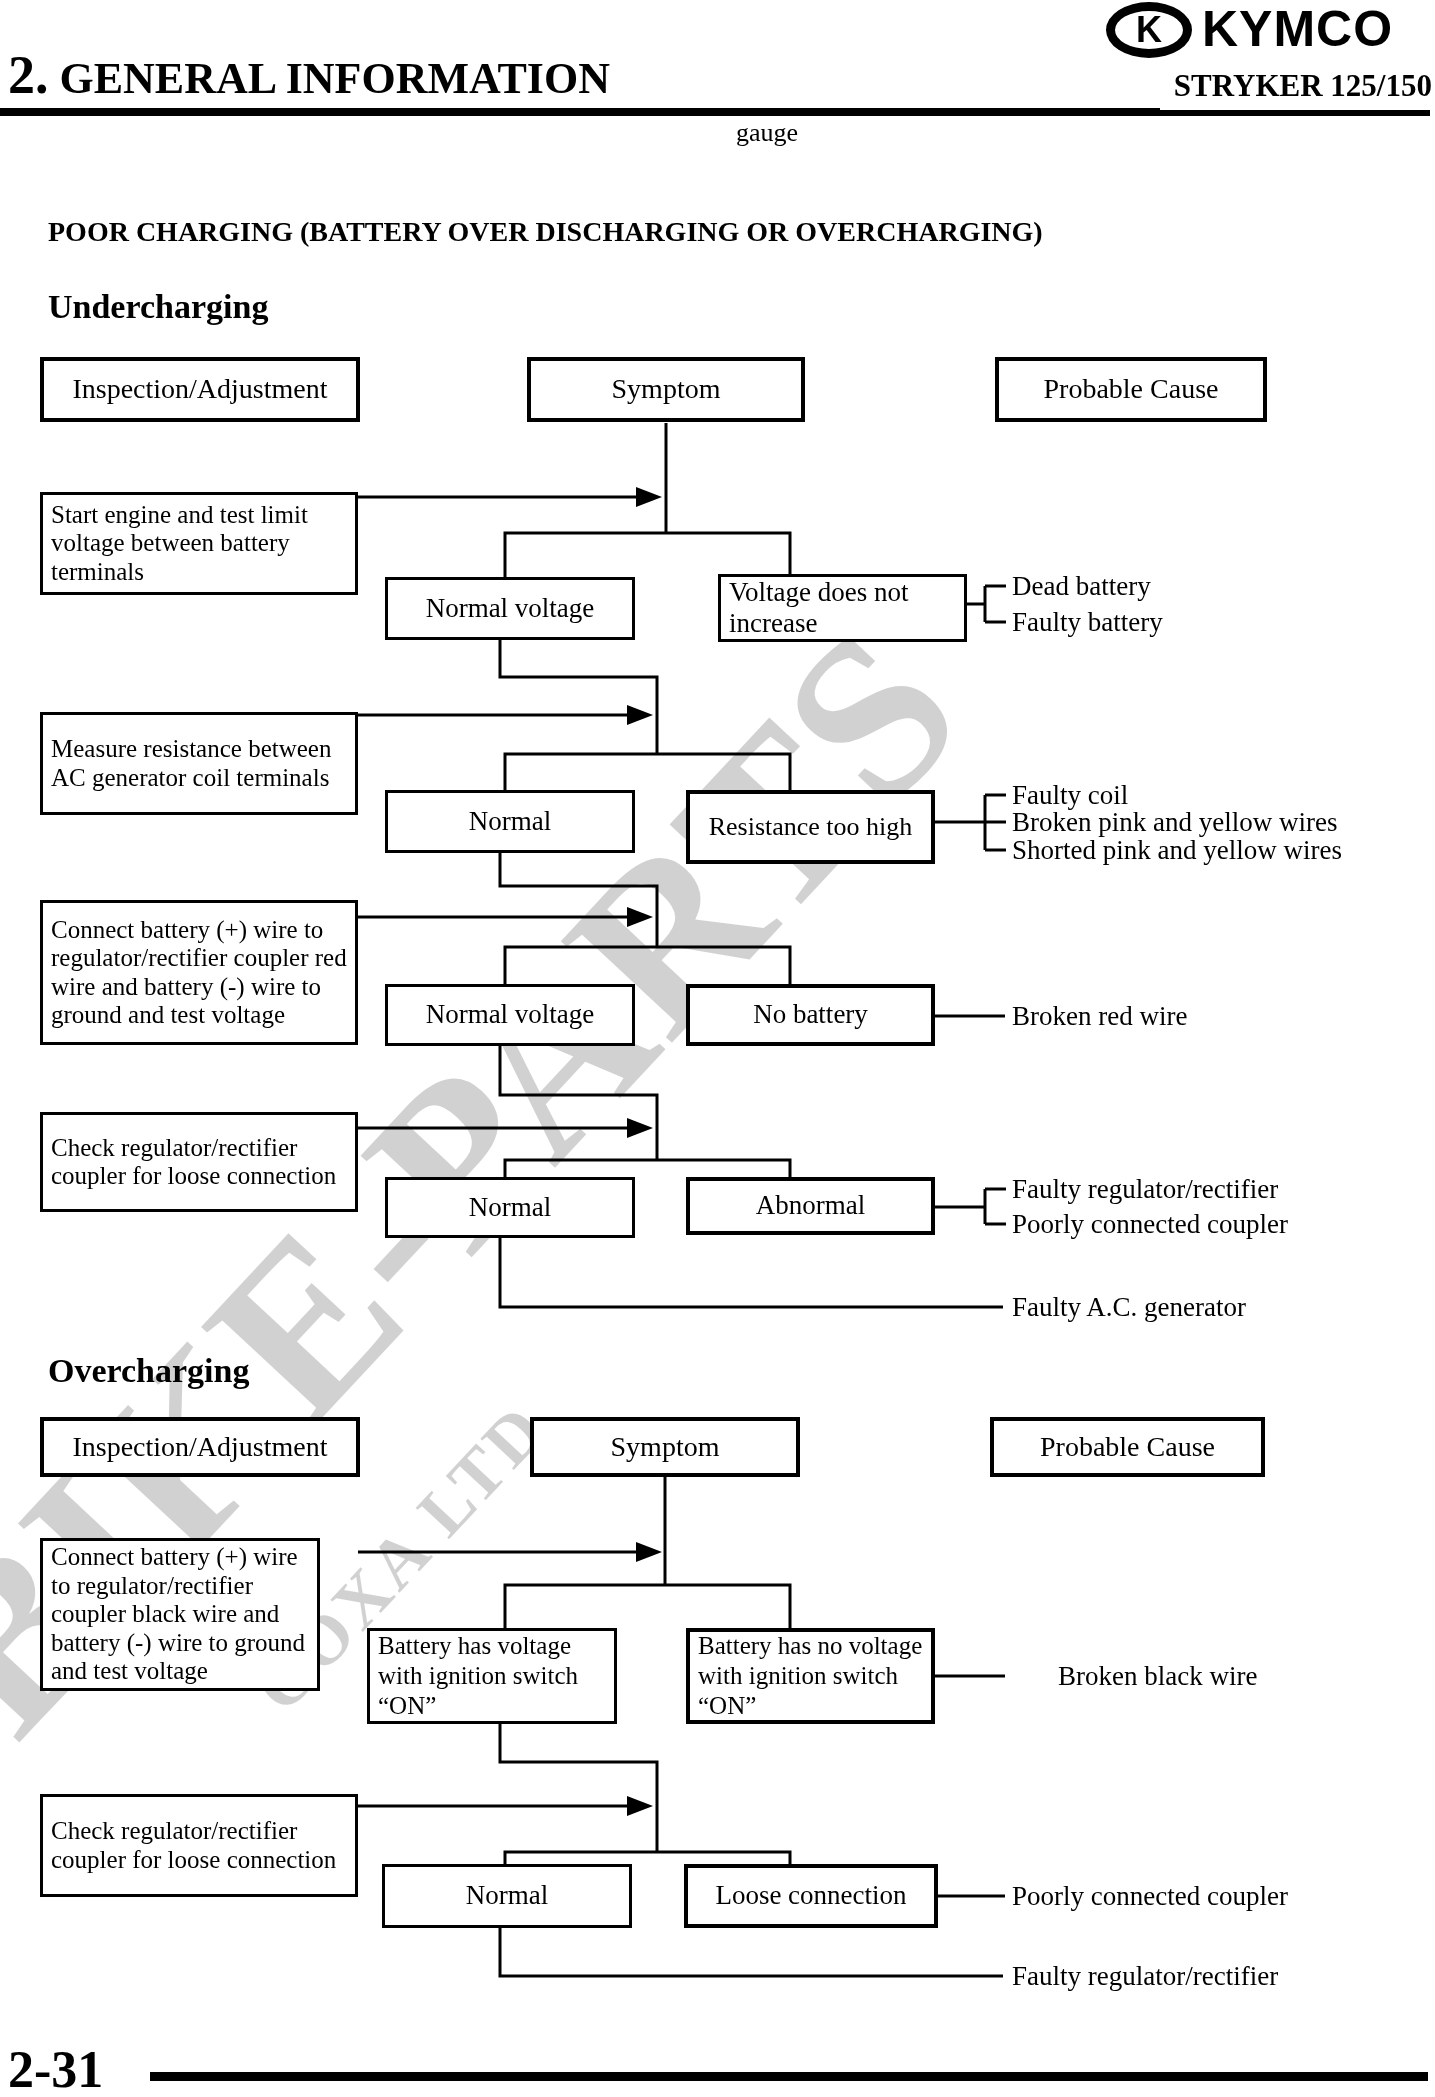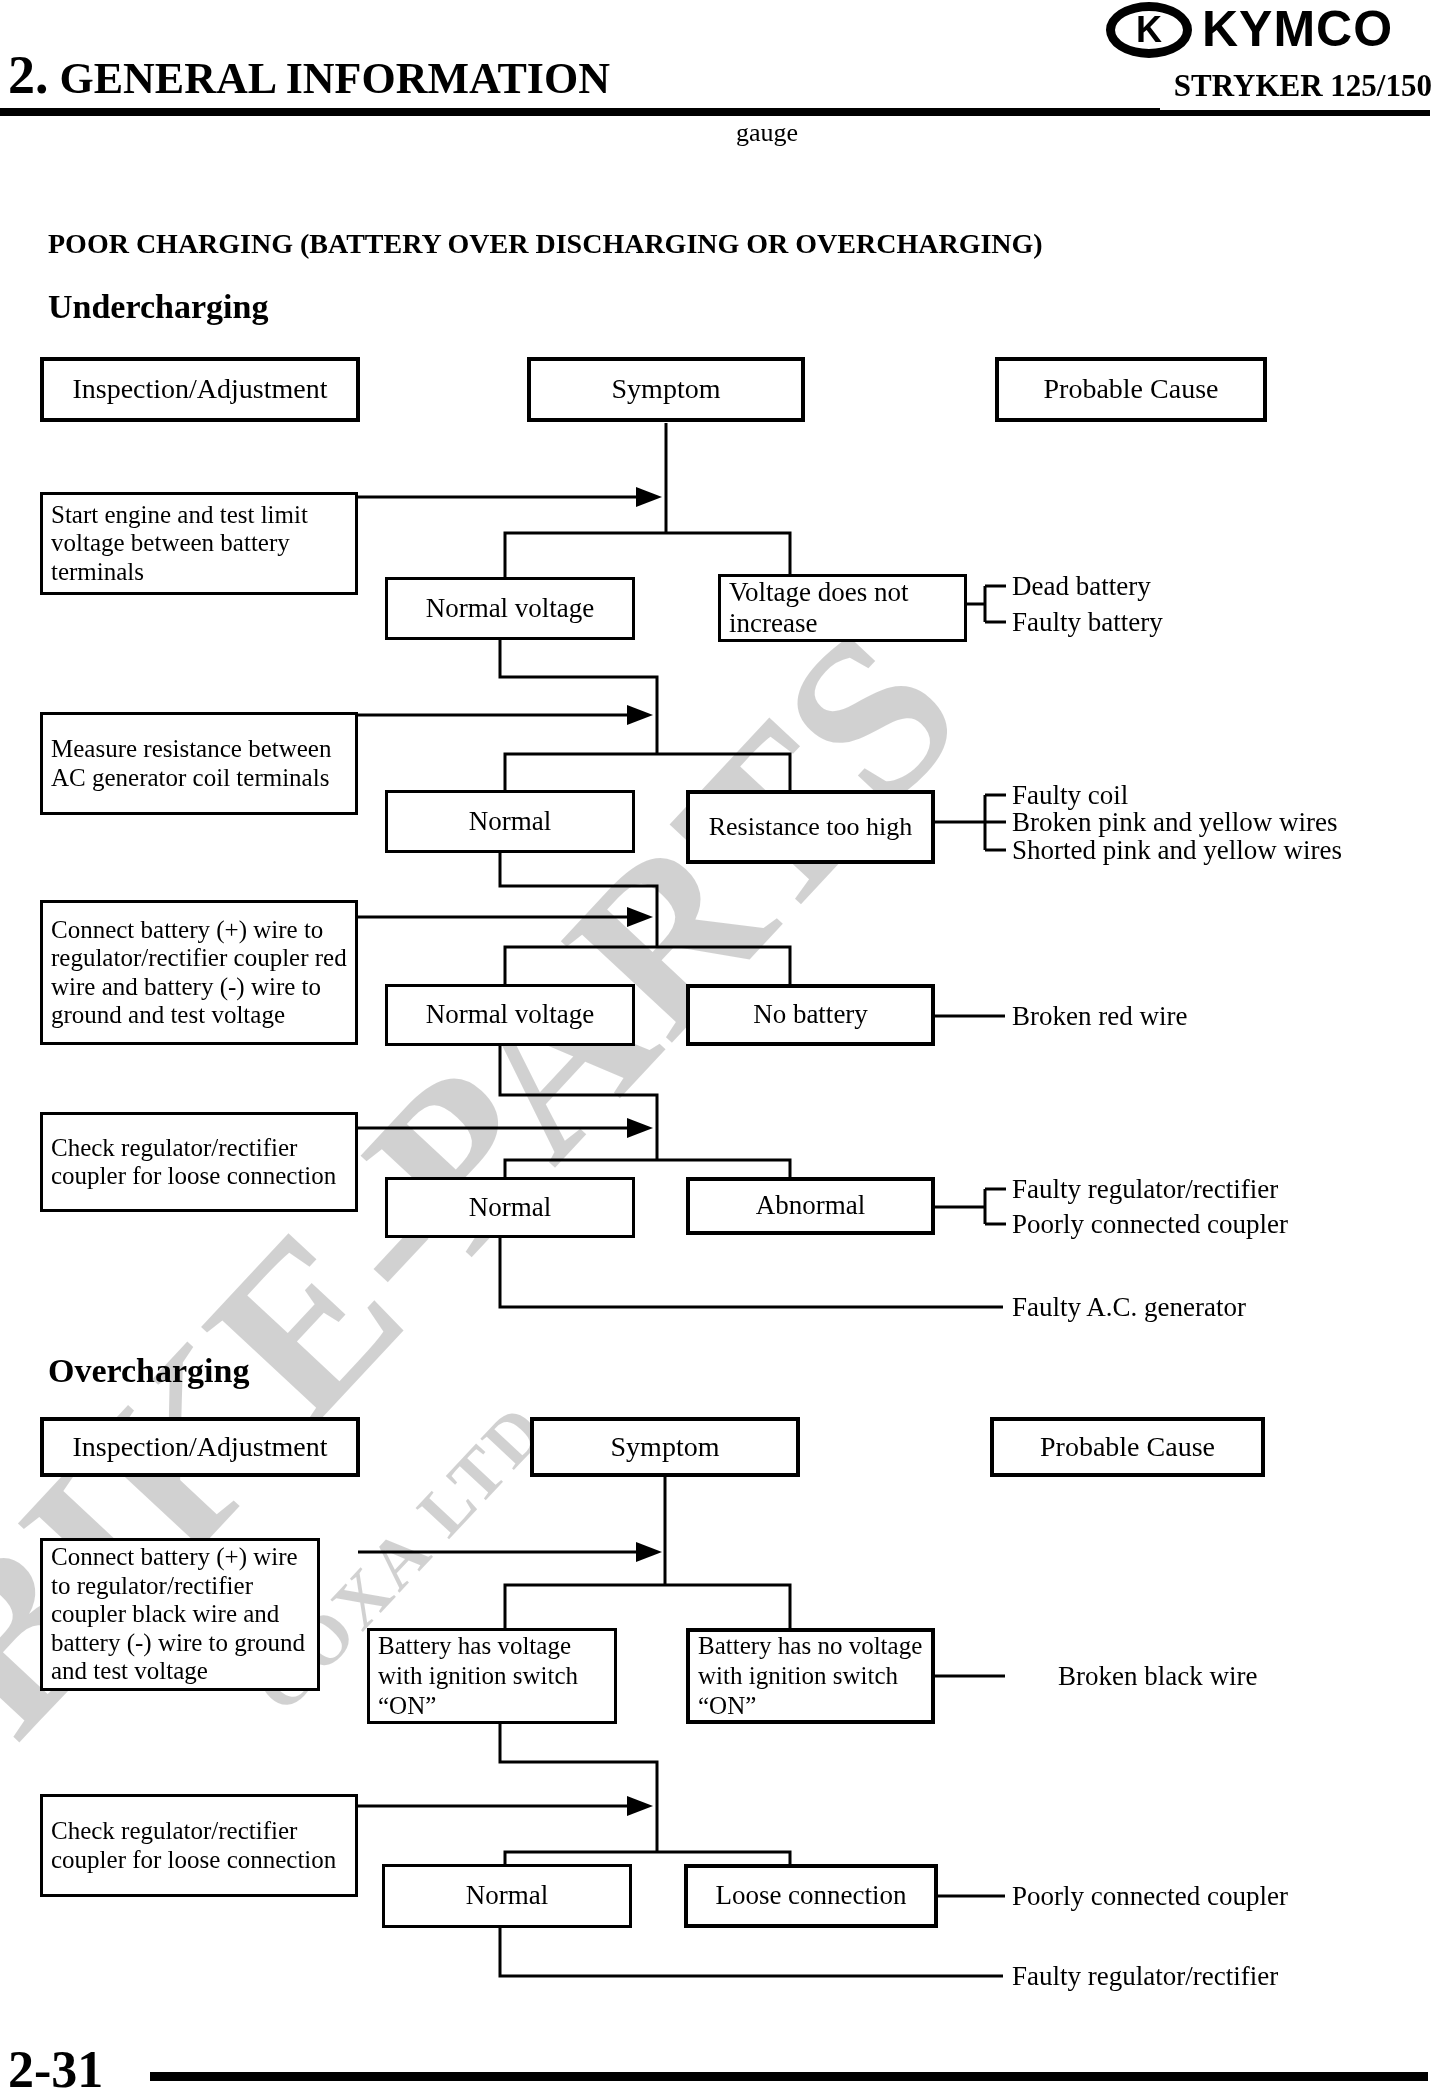--- a/index.html
+++ b/index.html
@@ -52,21 +52,21 @@
   <div class="chapter"><span class="num">2.</span><span> GENERAL INFORMATION</span></div>
   <div class="logo">
       <span>K</span>
     </div>
   <div class="brand">KYMCO</div>
   <div class="model">STRYKER 125/150</div>
   <div class="rule" style="left:0;top:108px;width:1160px;height:8px;"></div>
   <div class="rule" style="left:1076px;top:110px;width:354px;height:6px;"></div>
   <div class="gauge">gauge</div>
 
-  <div class="h-title" style="left:48px;top:228px;">POOR CHARGING (BATTERY OVER DISCHARGING OR OVERCHARGING)</div>
+  <div class="h-title" style="left:48px;top:216px;">POOR CHARGING (BATTERY OVER DISCHARGING OR OVERCHARGING)</div>
   <div class="h-sub" style="left:48px;top:288px;">Undercharging</div>
   <div class="h-sub" style="left:48px;top:1352px;">Overcharging</div>
 
   <svg class="lines" width="1435" height="2097" viewBox="0 0 1435 2097" fill="none" stroke="#000" stroke-width="3">
 
     <line x1="666" y1="423" x2="666" y2="533"></line>
     <polyline points="505,577 505,533 790,533 790,574"></polyline>
     <line x1="358" y1="497" x2="640" y2="497"></line>
     <polygon points="662,497 636,487 636,507" fill="#000" stroke="none"></polygon>
     <polyline points="500,640 500,677 657,677 657,754"></polyline>

